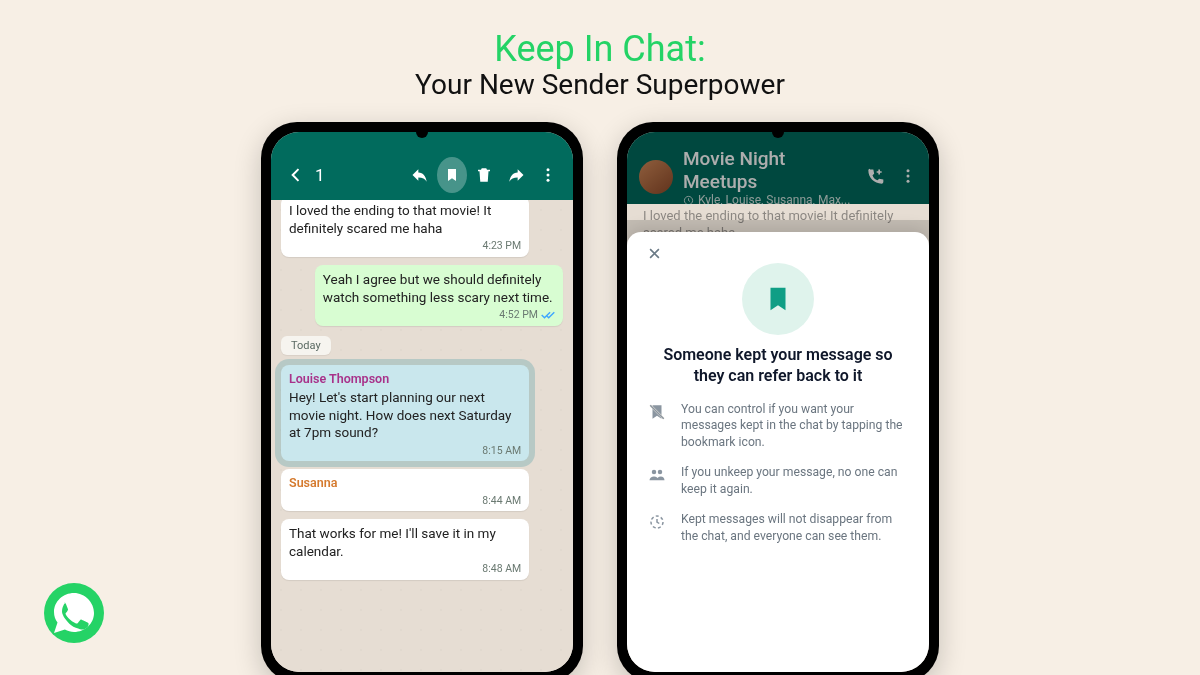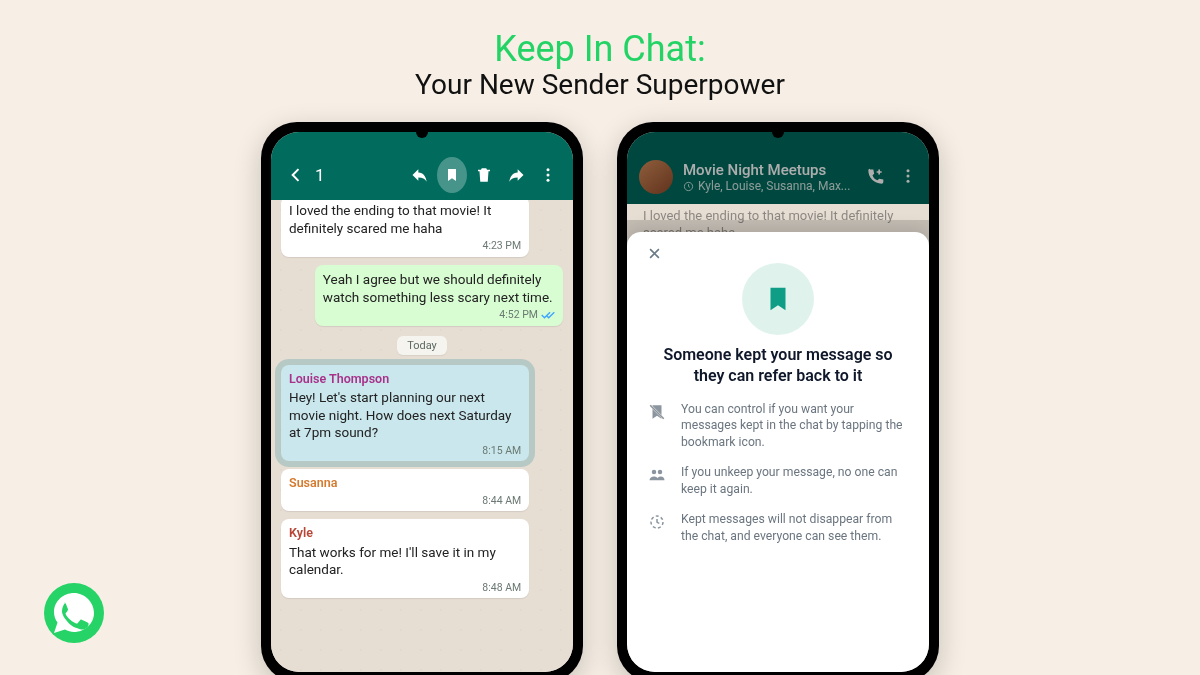--- a/index.html
+++ b/index.html
@@ -80,21 +80,21 @@
     background: #d8fdd2;
     margin-left: auto;
   }
   .bubble.selected {
     background: #c9e7ed;
     box-shadow: 0 0 0 6px rgba(19,130,150,.22);
   }
   .bubble .sender { font-size: 12.5px; font-weight: 600; margin-bottom: 2px; }
   .bubble .time { font-size: 10.5px; color: #6b7a72; text-align: right; margin-top: 2px; display:flex; justify-content:flex-end; align-items:center; gap:3px; }
   .date-chip {
-    text-align:center; margin: 4px 0 10px;
+    text-align:left; margin: 4px 0 10px;
   }
   .date-chip span {
     display:inline-block; background:#f6f4ef; color:#5b6a63;
     font-size:11px; padding:3px 10px; border-radius:6px;
     box-shadow: 0 1px 1px rgba(0,0,0,.06);
   }
   .first-cut { margin-top: -10px; }
 
   
   .group-header {
@@ -104,21 +104,21 @@
   }
   .dim-overlay {
     position:absolute; inset:0; background: rgba(0,0,0,.32); z-index:2;
   }
   .avatar {
     width:34px;height:34px;border-radius:50%;
     background: linear-gradient(140deg,#d38b5a,#8f4b2a);
     z-index:1;
   }
   .ghead-text { z-index:1; flex:1; }
-  .ghead-text .t1 { font-size:15px; font-weight:500; }
+  .ghead-text .t1 { font-size:19px; font-weight:500; }
   .ghead-text .t2 { font-size:12px; color:#cfe4df; display:flex; align-items:center; gap:4px;}
   .ghead-act { z-index:1; display:flex; gap:14px; }
 
   .sheet-backdrop {
     position:absolute; left:0; right:0; bottom:0;
     top: 88px;
     background: rgba(0,0,0,.15);
   }
   .peek {
     position:absolute; left:10px; right:10px; top:72px;
@@ -245,21 +245,20 @@
               <span>8:15 AM</span>
             </div>
         </div>
         <div class="bubble">
           <div class="sender" style="color:#d57a2e">Susanna</div>
           <div class="time">
               <span>8:44 AM</span>
             </div>
         </div>
         <div class="bubble">
-          <div class="sender" style="color:#b74636">Kyle</div>
           <div>That works for me! I'll save it in my calendar.</div>
           <div class="time">
               <span>8:48 AM</span>
             </div>
         </div>
       </div>
     </div>
   </div>
 
   <div class="phone">

